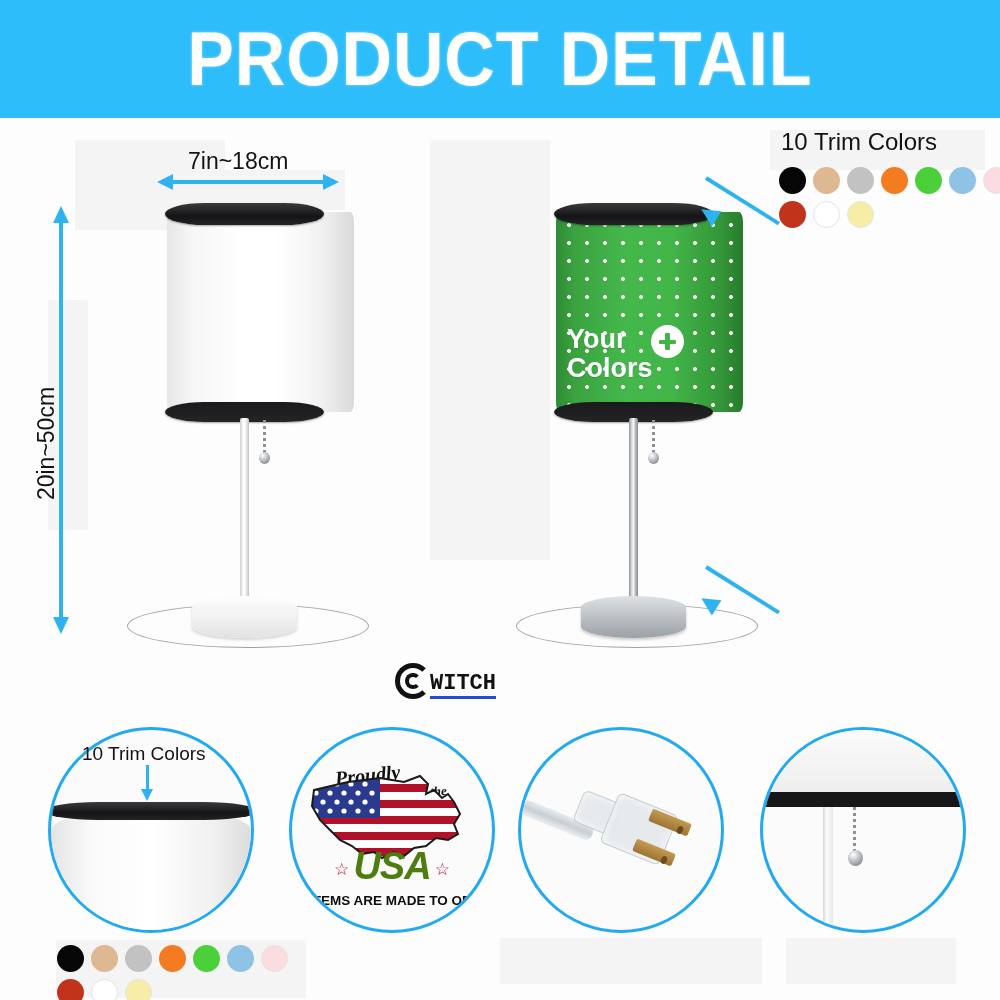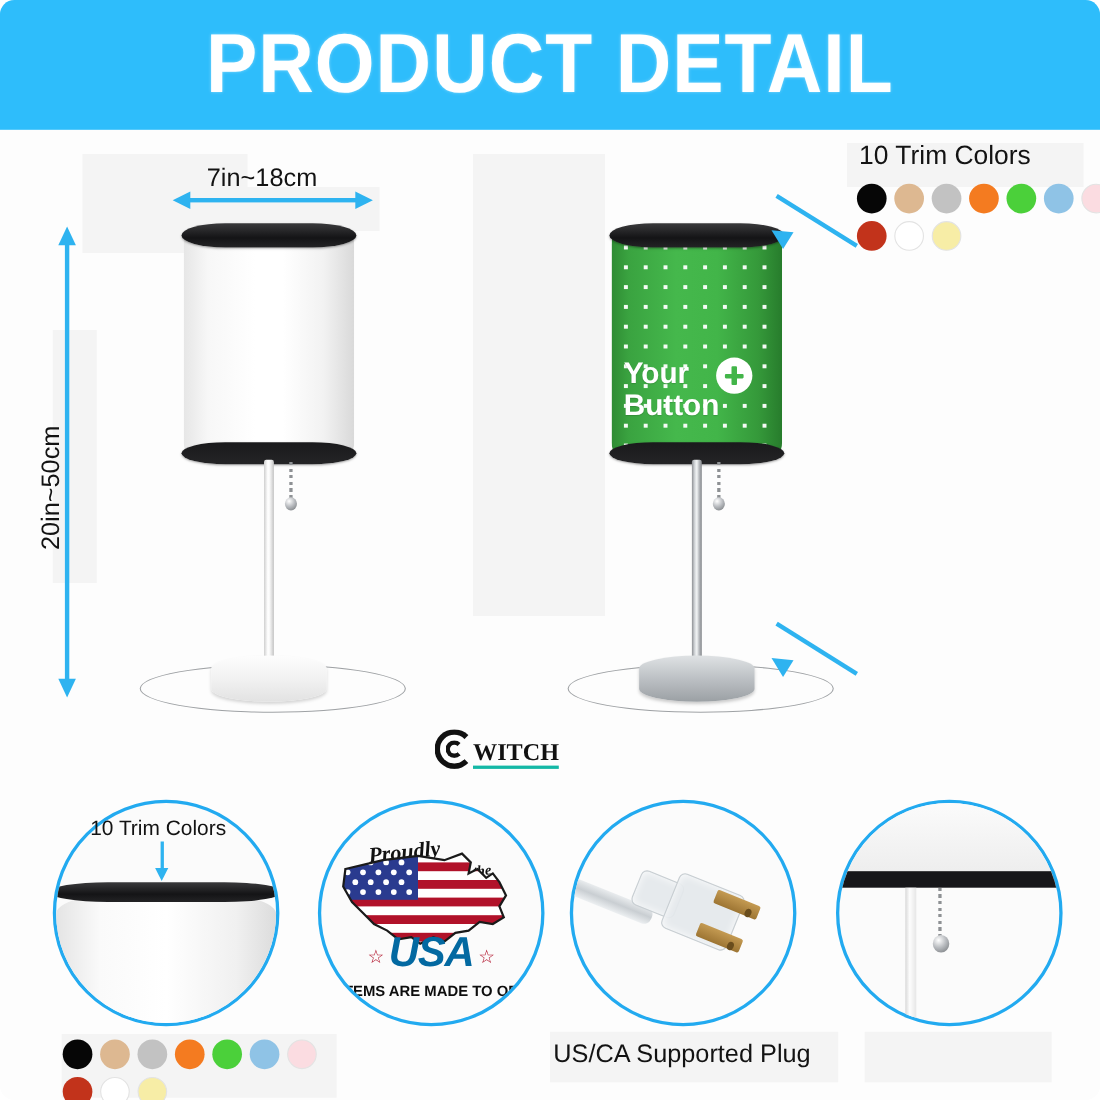--- a/index.html
+++ b/index.html
@@ -3,21 +3,21 @@
 <meta charset="utf-8">
 <style>
   html,body{margin:0;padding:0;}
   body{
     width:1000px;height:1000px;
     background:#ffffff;
     font-family:"Liberation Sans", sans-serif;
     overflow:hidden;
     position:relative;
   }
-  #page{position:relative;width:1000px;height:1000px;background:#fdfdfd;overflow:hidden;border-radius:13px;}
+  #page{position:relative;width:1000px;height:1000px;background:#fdfdfd;overflow:hidden;}
 
   
   .banner{
     position:absolute;left:0;top:0;width:1000px;height:118px;
     background:#2ebdfb;
     display:flex;align-items:center;justify-content:center;
   }
   .banner-title{
     color:#ffffff;
     font-family:"Liberation Sans", sans-serif;
@@ -40,20 +40,21 @@
     color:#131313;
     white-space:nowrap;
   }
 
   
   .lamp{position:absolute;}
   .shade{
     position:absolute;
     border-radius:4px/10px;
     overflow:hidden;
+    padding-left:32px;
   }
   .shade-body{
     position:absolute;left:0;right:0;top:0;bottom:0;
     background:linear-gradient(90deg,#e6e6e6 0%,#f7f7f7 14%,#ffffff 42%,#ffffff 58%,#f2f2f2 82%,#d9d9d9 100%);
     border-radius:3px;
   }
   .shade-body.green{
     background:linear-gradient(90deg,#2f8c34 0%,#3aa340 10%,#45b84c 38%,#42b549 62%,#35993a 86%,#277c2c 100%);
   }
   .dots{
@@ -124,21 +125,21 @@
     font-size:23px;color:#131313;text-align:center;white-space:nowrap;
   }
 
   
   .usa-inner{position:absolute;left:0;top:0;width:100%;height:100%;}
   .usa-t1{position:absolute;top:16%;left:50%;transform:translateX(-56%) rotate(-6deg);
     font-family:"Liberation Serif", serif;font-style:italic;font-weight:bold;font-size:20px;color:#111;}
   .usa-t2{position:absolute;top:27%;left:62%;transform:rotate(-4deg);
     font-family:"Liberation Serif", serif;font-style:italic;font-weight:bold;font-size:13px;color:#111;}
   .usa-big{position:absolute;bottom:21%;left:50%;transform:translateX(-50%);
-    font-family:"Liberation Sans", sans-serif;font-style:italic;font-weight:bold;font-size:38px;color:#0369a1;letter-spacing:-1px;}
+    font-family:"Liberation Sans", sans-serif;font-style:italic;font-weight:bold;font-size:38px;color:#4d7c0f;letter-spacing:-1px;}
   .usa-sub{position:absolute;bottom:11%;left:50%;transform:translateX(-50%);
     font-family:"Liberation Sans", sans-serif;font-weight:bold;font-size:13.5px;color:#0d0d0d;white-space:nowrap;}
   .usa-star{position:absolute;bottom:25%;font-size:17px;color:#b1122a;}
 
   
   .plug-body{position:absolute;background:rgba(228,232,235,.92);border:1px solid #c8ced2;border-radius:6px;box-shadow:inset 0 0 8px rgba(255,255,255,.9);}
   .prong{position:absolute;background:linear-gradient(180deg,#c49a52,#9d7533);border-radius:2px;}
   .prong-hole{position:absolute;width:6px;height:8px;border-radius:50%;background:#6a4d1d;}
   .cord{position:absolute;background:linear-gradient(180deg,#e9ecee,#c9ced2 50%,#eceff1);border-radius:7px;}
 
@@ -150,21 +151,21 @@
     border-right-color:transparent;
     box-sizing:border-box;
     position:relative;
     margin-right:-2px;
   }
   .logo-c::after{
     content:"";position:absolute;left:5px;top:5px;width:16px;height:16px;
     border-radius:50%;border:4px solid #111;border-right-color:transparent;box-sizing:border-box;
   }
   .logo-main{font-family:"Liberation Sans", sans-serif;font-weight:bold;font-size:35px;color:#111;letter-spacing:-1px;line-height:.95;}
-  .logo-sub{font-family:Liberation Serif, serif;font-weight:bold;font-size:22px;color:#111;letter-spacing:0px;line-height:1;border-bottom:3px solid #14b8a6;padding-bottom:1px;margin-left:1px;}
+  .logo-sub{font-family:Liberation Mono, monospace;font-weight:bold;font-size:22px;color:#111;letter-spacing:0px;line-height:1;border-bottom:3px solid #1d4ed8;padding-bottom:1px;margin-left:1px;}
 </style>
 </head>
 <body>
 
 <div id="page">
 
   <div class="banner">
     <div class="banner-title">PRODUCT DETAIL</div>
   </div>
 
@@ -215,21 +216,21 @@
     <div class="base-shadow" style="left:127px;top:604px;width:240px;height:42px;"></div>
     <div class="base white" style="left:192px;top:596px;width:105px;height:42px;"></div>
   </div>
 
   <div class="lamp" style="left:0;top:0;width:1000px;height:660px;">
     <div class="shade" style="left:556px;top:212px;width:155px;height:200px;">
       <div class="shade-body green"></div>
       <div class="dots"></div>
       <div style="position:absolute;left:11px;top:113px;color:#fff;font-weight:bold;font-size:27px;line-height:29px;text-shadow:0 1px 1px rgba(0,0,0,.15);">
         <div>Your</div>
-        <div>Button</div>
+        <div>Colors</div>
       </div>
       <div style="position:absolute;left:95px;top:113px;width:33px;height:33px;border-radius:50%;background:#fff;">
         <div style="position:absolute;left:8px;top:14.5px;width:17px;height:4.5px;background:#42b549;border-radius:1px;"></div>
         <div style="position:absolute;left:14.2px;top:8px;width:4.5px;height:17px;background:#42b549;border-radius:1px;"></div>
       </div>
     </div>
     <div class="trim top" style="left:554px;top:203px;width:159px;"></div>
     <div class="trim bot" style="left:554px;top:402px;width:159px;"></div>
 
     <div class="pole silver" style="left:629px;top:418px;height:192px;"></div>
@@ -336,21 +337,20 @@
     <div style="position:absolute;left:0;top:0;width:100%;height:100%;">
       <div class="cord" style="left:-14px;top:62px;width:92px;height:16px;transform:rotate(22deg);transform-origin:left center;"></div>
       <div class="plug-body" style="left:56px;top:66px;width:40px;height:32px;transform:rotate(22deg);"></div>
       <div class="plug-body" style="left:86px;top:72px;width:62px;height:52px;transform:rotate(22deg);"></div>
       <div class="prong" style="left:128px;top:86px;width:42px;height:13px;transform:rotate(22deg);"></div>
       <div class="prong-hole" style="left:156px;top:96px;transform:rotate(22deg);"></div>
       <div class="prong" style="left:112px;top:116px;width:42px;height:13px;transform:rotate(22deg);"></div>
       <div class="prong-hole" style="left:140px;top:126px;transform:rotate(22deg);"></div>
     </div>
   </div>
-  <div class="circ-caption" style="left:500px;top:944px;width:240px;">US/CA Supported Plug</div>
 
   <div class="circ" style="left:760px;top:727px;width:200px;height:200px;">
     <div style="position:absolute;left:0;top:0;width:100%;height:66px;background:linear-gradient(180deg,#fbfbfb,#ededed);"></div>
     <div style="position:absolute;left:-4px;top:62px;width:208px;height:15px;background:#17171a;"></div>
     <div style="position:absolute;left:60px;top:77px;width:10px;height:123px;background:linear-gradient(90deg,#d8d8d8,#fdfdfd 40%,#e6e6e6);"></div>
     <div class="chain" style="left:90px;top:77px;height:48px;"></div>
     <div class="chain-ball" style="left:85px;top:120px;width:15px;height:16px;"></div>
   </div>
 
 </div>

